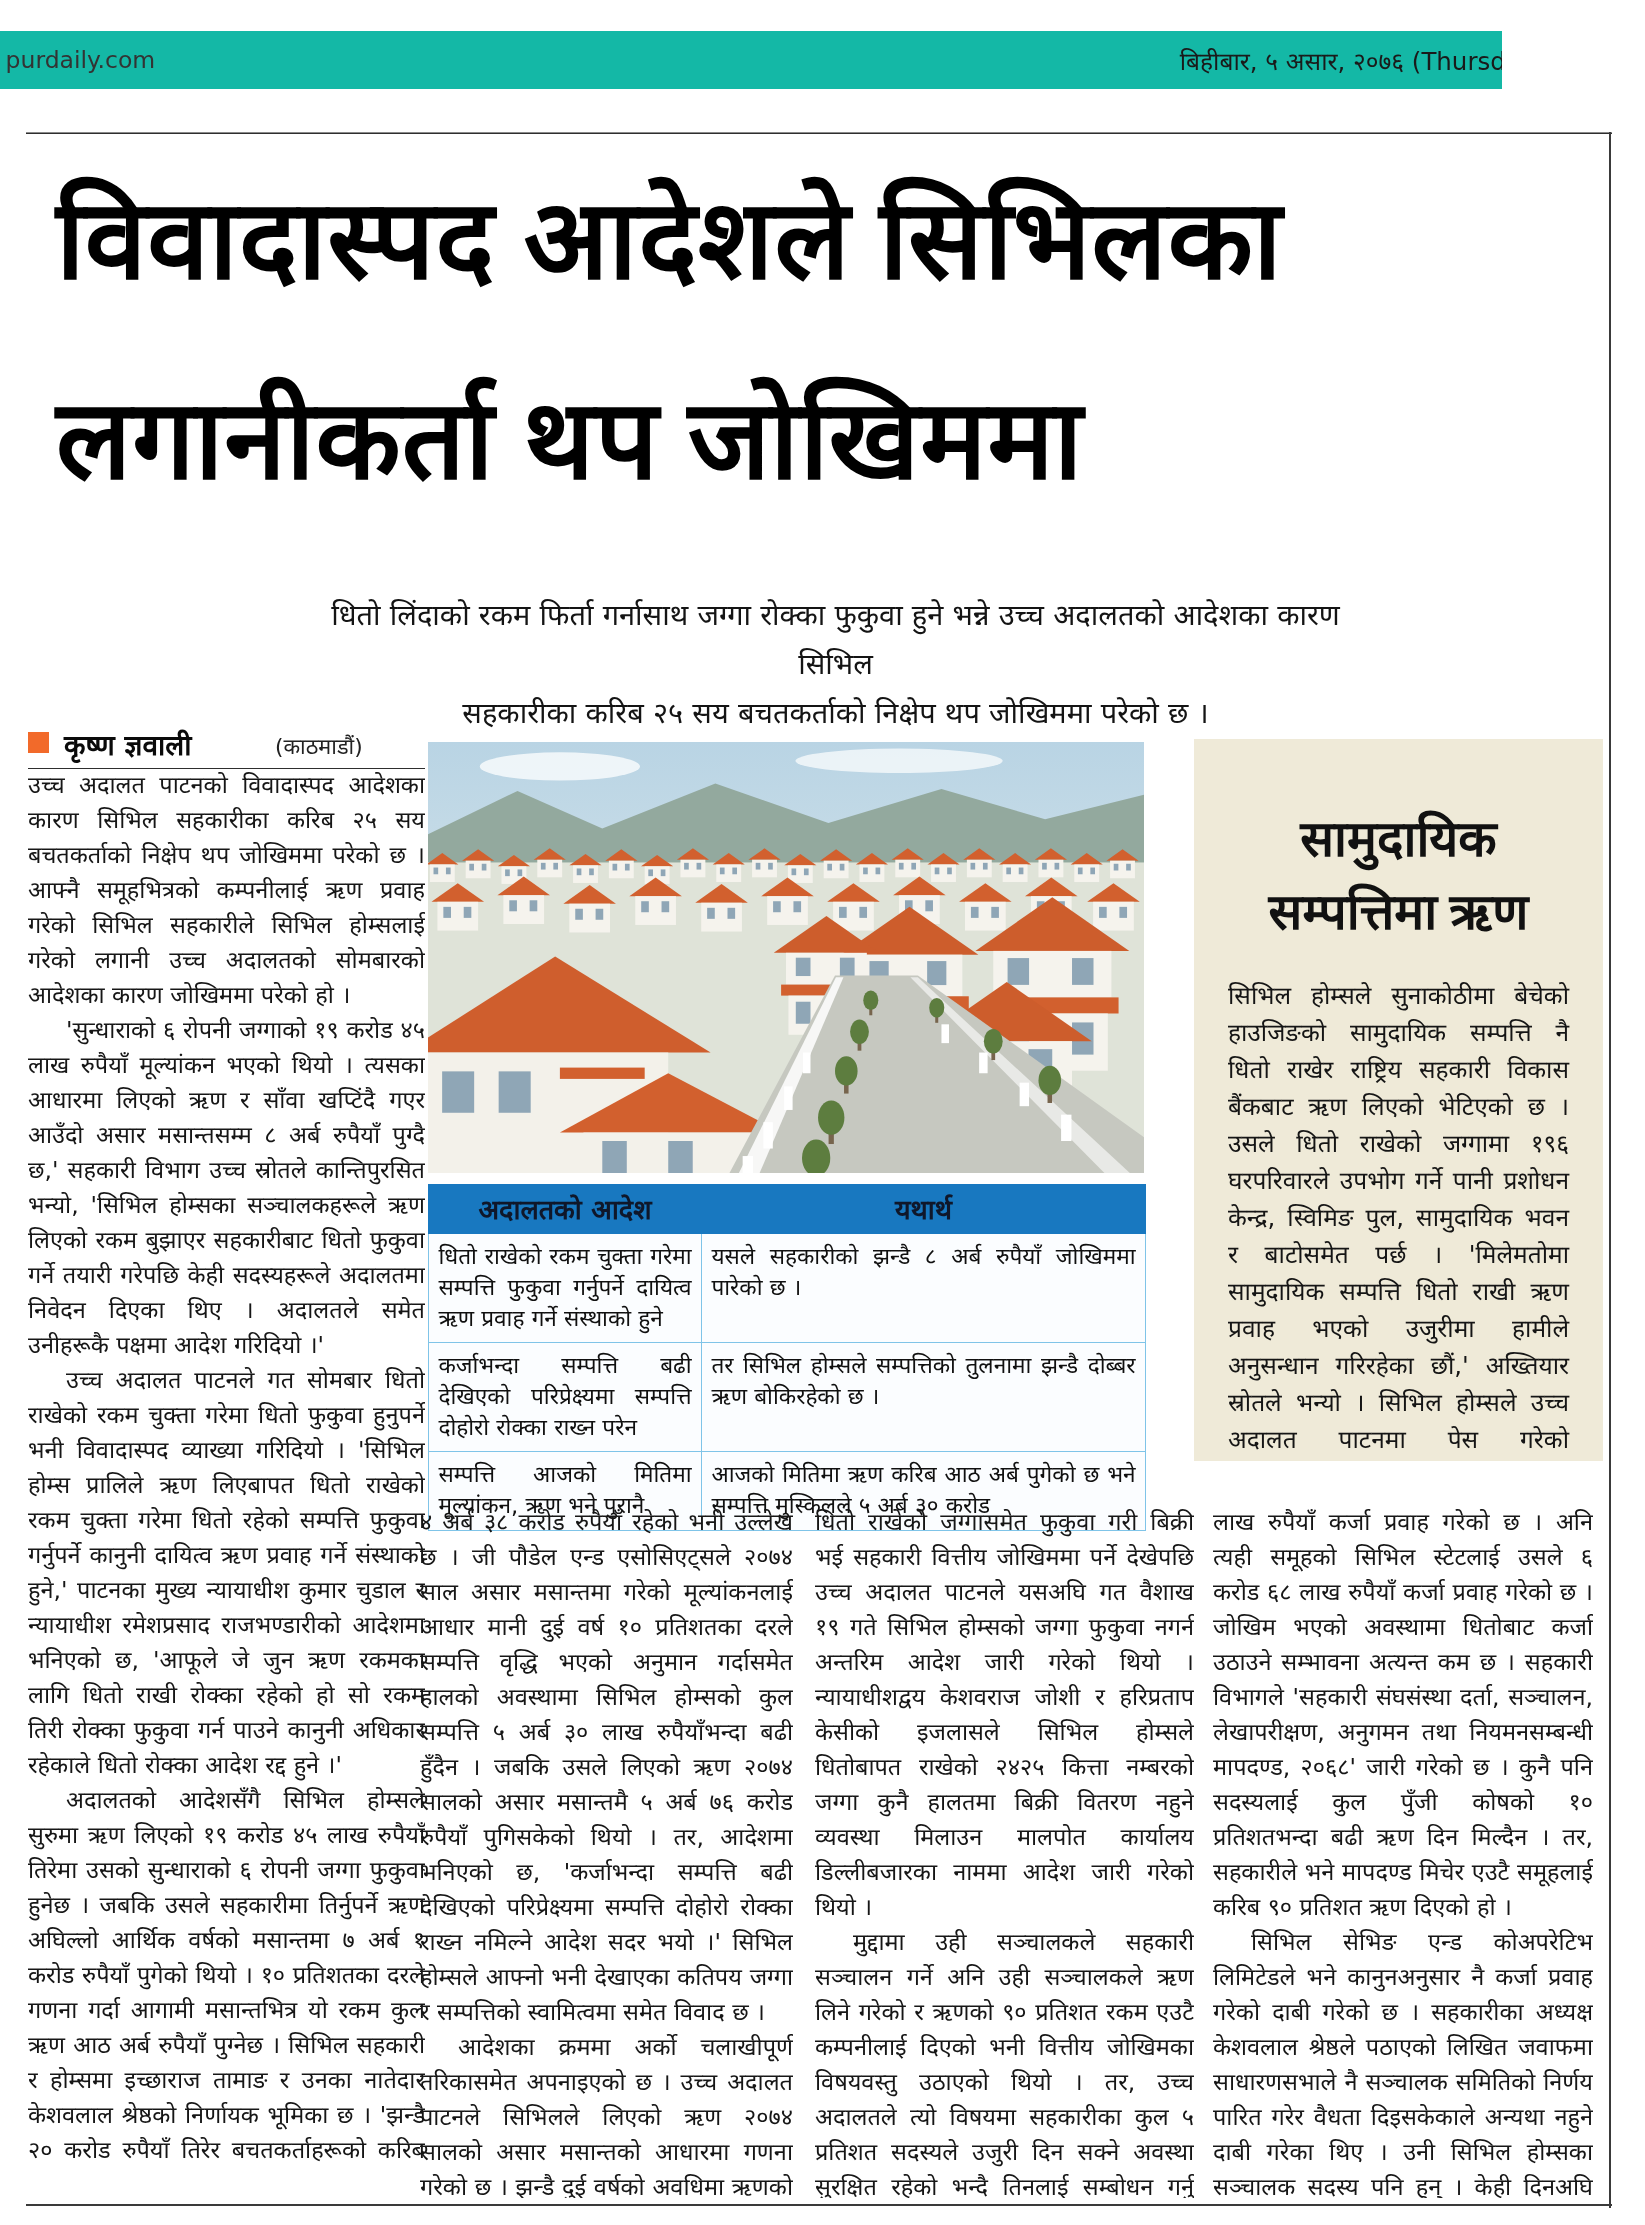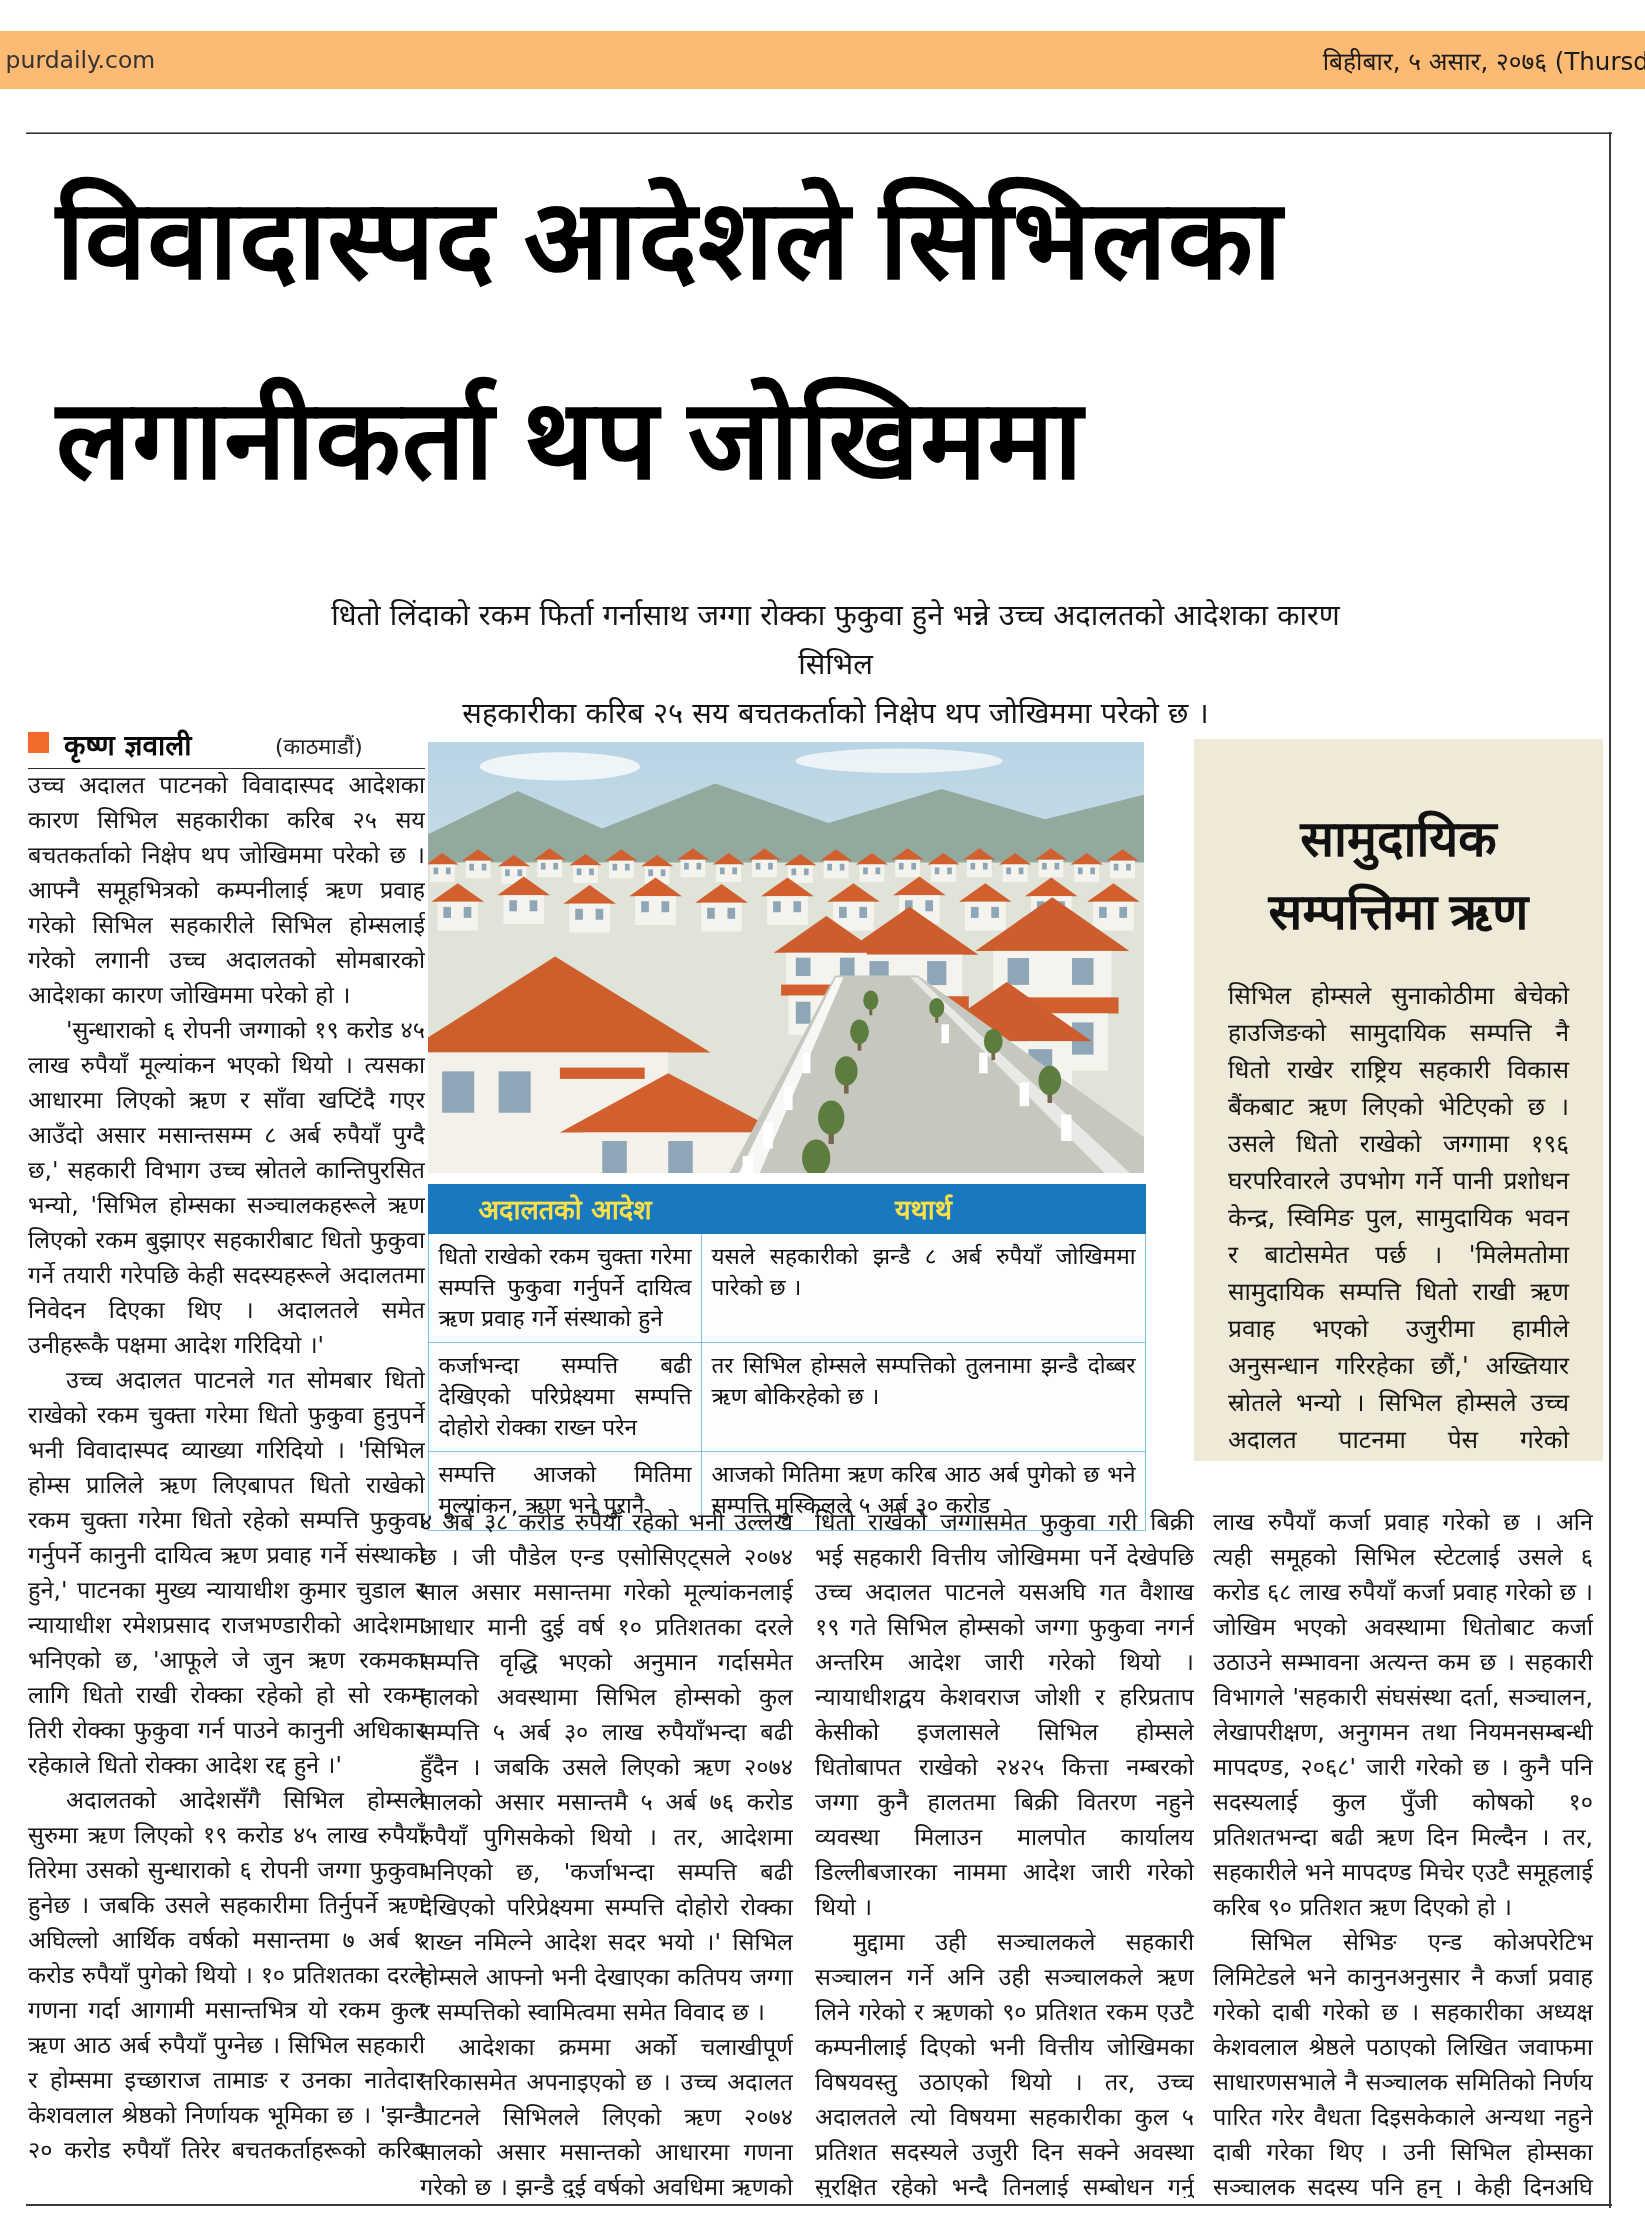--- a/index.html
+++ b/index.html
@@ -1,20 +1,20 @@
 <!DOCTYPE html>
 <html style="font-size:15px"><head>
 <meta charset="utf-8">
 <style>
   html,body{margin:0;padding:0;background:#ffffff;}
   .page{position:relative;width:1645px;height:2225px;background:#ffffff;overflow:hidden;
         font-family:"DejaVu Sans","Liberation Sans",sans-serif;color:#111;}
 
   
-  .topbar{position:absolute;left:0;top:31px;width:1645px;height:58px;background:#fdba74;
+  .topbar{position:absolute;left:0;top:31px;width:1502px;height:58px;background:#14b8a6;
           overflow:hidden;}
   .topbar .site{position:absolute;left:5.6px;top:15px;font-size:23.5px;color:#333;}
   .topbar .date{position:absolute;right:-3.8px;top:13px;font-size:24.5px;color:#1a1a1a;white-space:nowrap;}
 
   
   .rule-top{position:absolute;left:26px;top:132px;width:1586px;height:0;
             border-top:0.9px solid #8a8a8a;border-bottom:1.9px solid #2e2e2e;}
   .rule-right{position:absolute;left:1609px;top:132px;width:1.9px;height:2076px;background:#3a3a3a;}
   .rule-bottom{position:absolute;left:26px;top:2204px;width:1586px;height:1.9px;background:#3a3a3a;}
 
@@ -41,21 +41,21 @@
   .col2{left:420px; top:1505px; width:373px;height:693px;}
   .col3{left:815px; top:1505px; width:379px;height:693px;}
   .col4{left:1213px;top:1505px; width:380px;height:693px;}
 
   
   .photo{position:absolute;left:428px;top:742px;width:716px;height:431px;margin:0;overflow:hidden;}
 
   
   .vs-table{position:absolute;left:428px;top:1184px;width:718px;border-collapse:collapse;
             background:#fbfdff;table-layout:fixed;}
-  .vs-table th{background:#1878c0;color:#fde047;font-size:27px;font-weight:bold;
+  .vs-table th{background:#1878c0;color:#0f172a;font-size:27px;font-weight:bold;
                padding:4.7px 3.8px 6.6px;text-align:center;border:1.9px solid #1878c0;}
   .vs-table th + th{border-left:1.9px solid #bfe2f5;}
   .vs-table td{vertical-align:top;font-size:22.6px;line-height:31px;text-align:justify;
                color:#101010;padding:6.6px 9.4px 8.5px;border:1.9px solid #7fc4e8;}
   .vs-table col.c1{width:273px;}
 
   
   .sidebar{position:absolute;left:1194px;top:739px;width:409px;height:722px;background:#efead8;
            overflow:hidden;}
   .sidebar h2{margin:64px 9.4px 28px;text-align:center;font-size:50px;line-height:73px;

